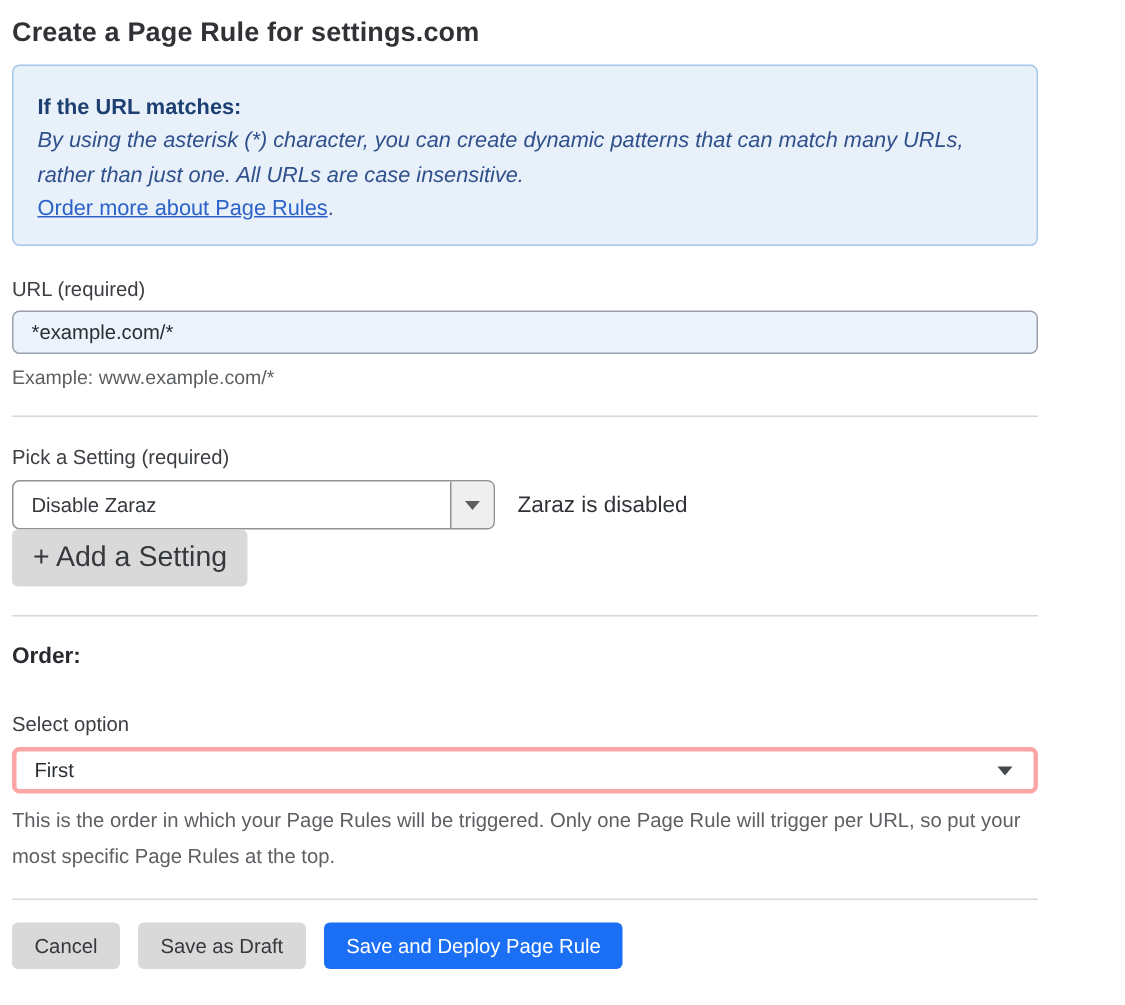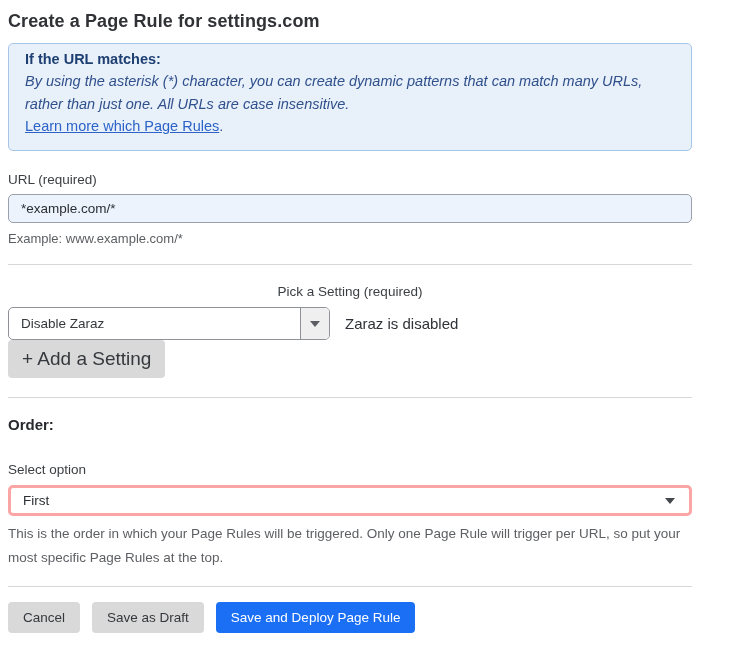--- a/index.html
+++ b/index.html
@@ -14,21 +14,21 @@
     font-weight: bold;
     color: #303236;
     letter-spacing: 0.1px;
   }
 
   .info-box {
     margin-top: 11px;
     background: #e8f0fa;
     border: 1px solid #a6c6e9;
     border-radius: 5px;
-    padding: 4px 16px 13px 16px;
+    padding: 17px 16px 13px 16px;
   }
   .info-box .info-heading {
     font-size: 14.5px;
     line-height: 22px;
     font-weight: bold;
     color: #1d3f72;
   }
   .info-box .info-body {
     font-size: 14.5px;
     line-height: 22.5px;
@@ -84,21 +84,21 @@
   }
 
   .section-heading {
     margin-top: 18px;
     font-size: 15px;
     line-height: 18px;
     font-weight: bold;
     color: #27292e;
   }
 
-  .lbl-setting { margin-top: 18px; text-align: center; }
+  .lbl-setting { margin-top: 18px; }
 
   .setting-row {
     margin-top: 7px;
     display: flex;
     align-items: center;
   }
   .setting-dropdown {
     width: 322px;
     height: 33px;
     border: 1px solid #8f9296;
@@ -207,21 +207,21 @@
 </head>
 <body>
 
 <div class="container">
 
   <h1 class="page-title">Create a Page Rule for settings.com</h1>
 
   <div class="info-box">
     <div class="info-heading">If the URL matches:</div>
     <div class="info-body">By using the asterisk (*) character, you can create dynamic patterns that can match many URLs, rather than just one. All URLs are case insensitive.</div>
-    <div class="info-link-line"><a class="info-link">Learn more which Page Rules</a><span>.</span></div>
+    <div class="info-link-line"><a class="info-link">Order more about Page Rules</a><span>.</span></div>
   </div>
 
   <div class="field-label lbl-url">URL (required)</div>
   <input class="url-input" type="text" value="*example.com/*" style="">
   <div class="helper-text">Example: www.example.com/*</div>
 
   <hr class="divider">
 
 
   <div class="field-label lbl-setting">Pick a Setting (required)</div>

